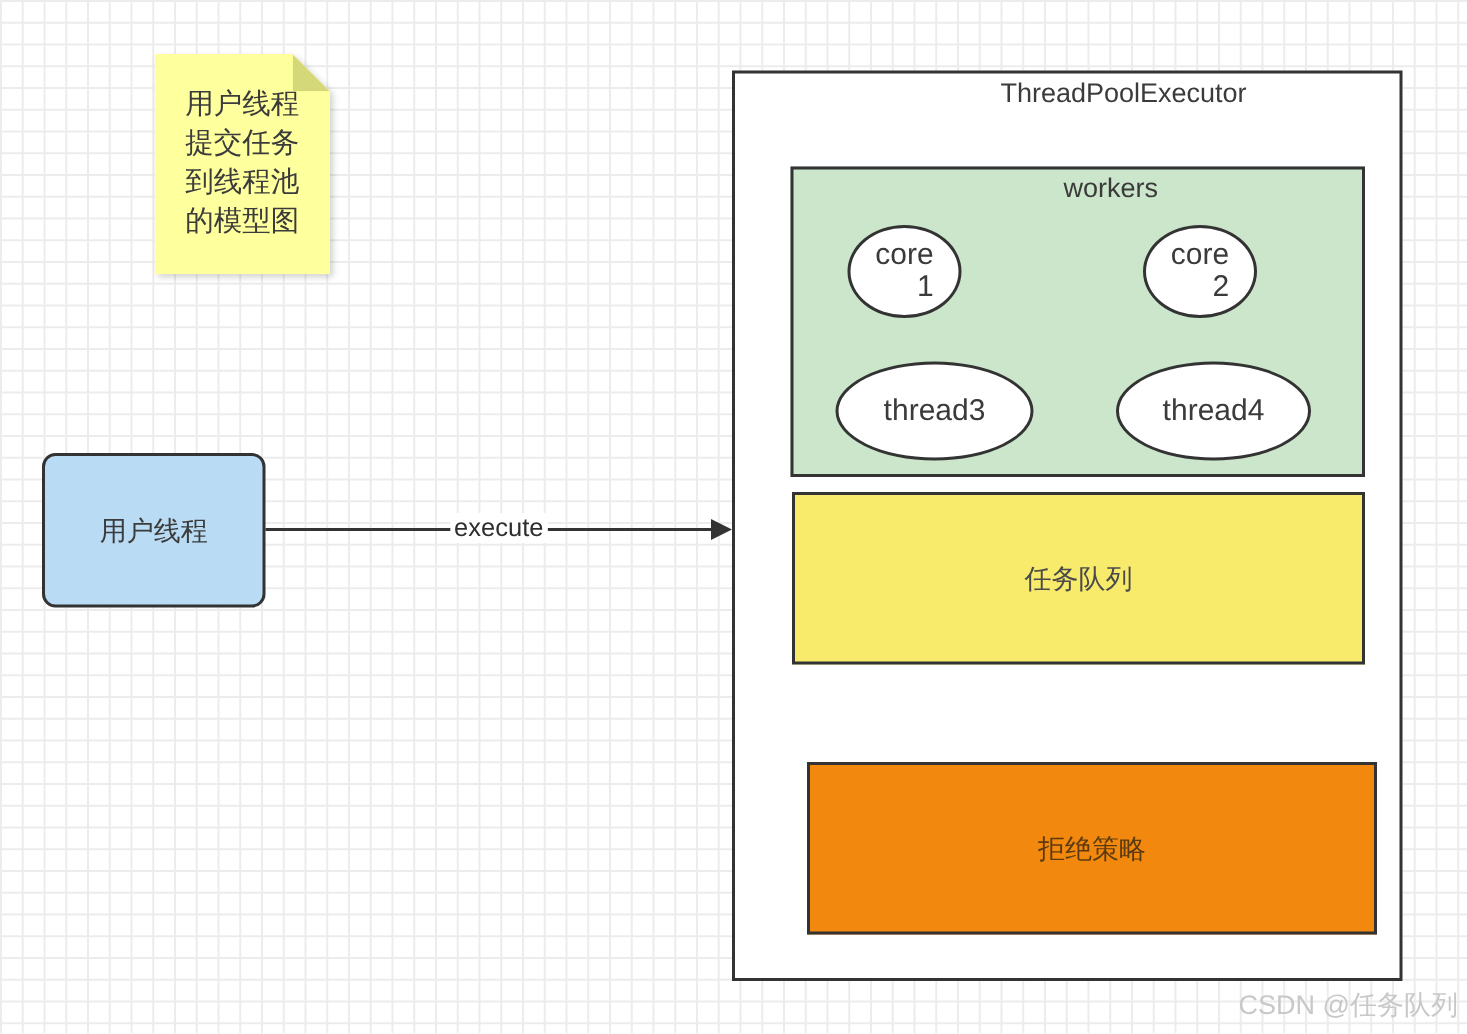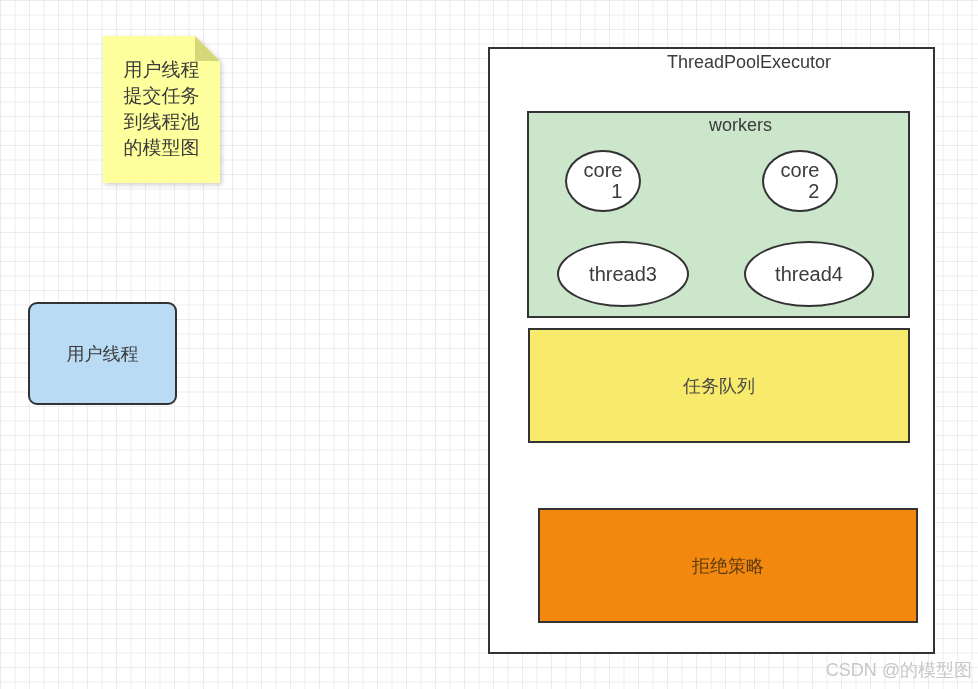--- a/index.html
+++ b/index.html
@@ -196,20 +196,25 @@
 提交任务
 到线程池
 的模型图</div>
     </div>
   </div>
 
   <div class="user-box">
     <span>用户线程</span>
   </div>
 
+  <div class="arrow">
+    <div class="arrow-line"></div>
+    <div class="arrow-head"></div>
+    <div class="arrow-label">execute</div>
+  </div>
 
   <div class="executor"></div>
   <div class="executor-title">ThreadPoolExecutor</div>
 
   <div class="workers"></div>
   <div class="workers-title">workers</div>
 
   <div class="ellipse core1">core
 1</div>
   <div class="ellipse core2">core
@@ -218,15 +223,15 @@
   <div class="ellipse thread4">thread4</div>
 
   <div class="queue">
     <span>任务队列</span>
   </div>
 
   <div class="reject">
     <span>拒绝策略</span>
   </div>
 
-  <div class="watermark">CSDN @的模型图</div>
+  <div class="watermark">CSDN @任务队列</div>
 
 </div>
 
 </body></html>

